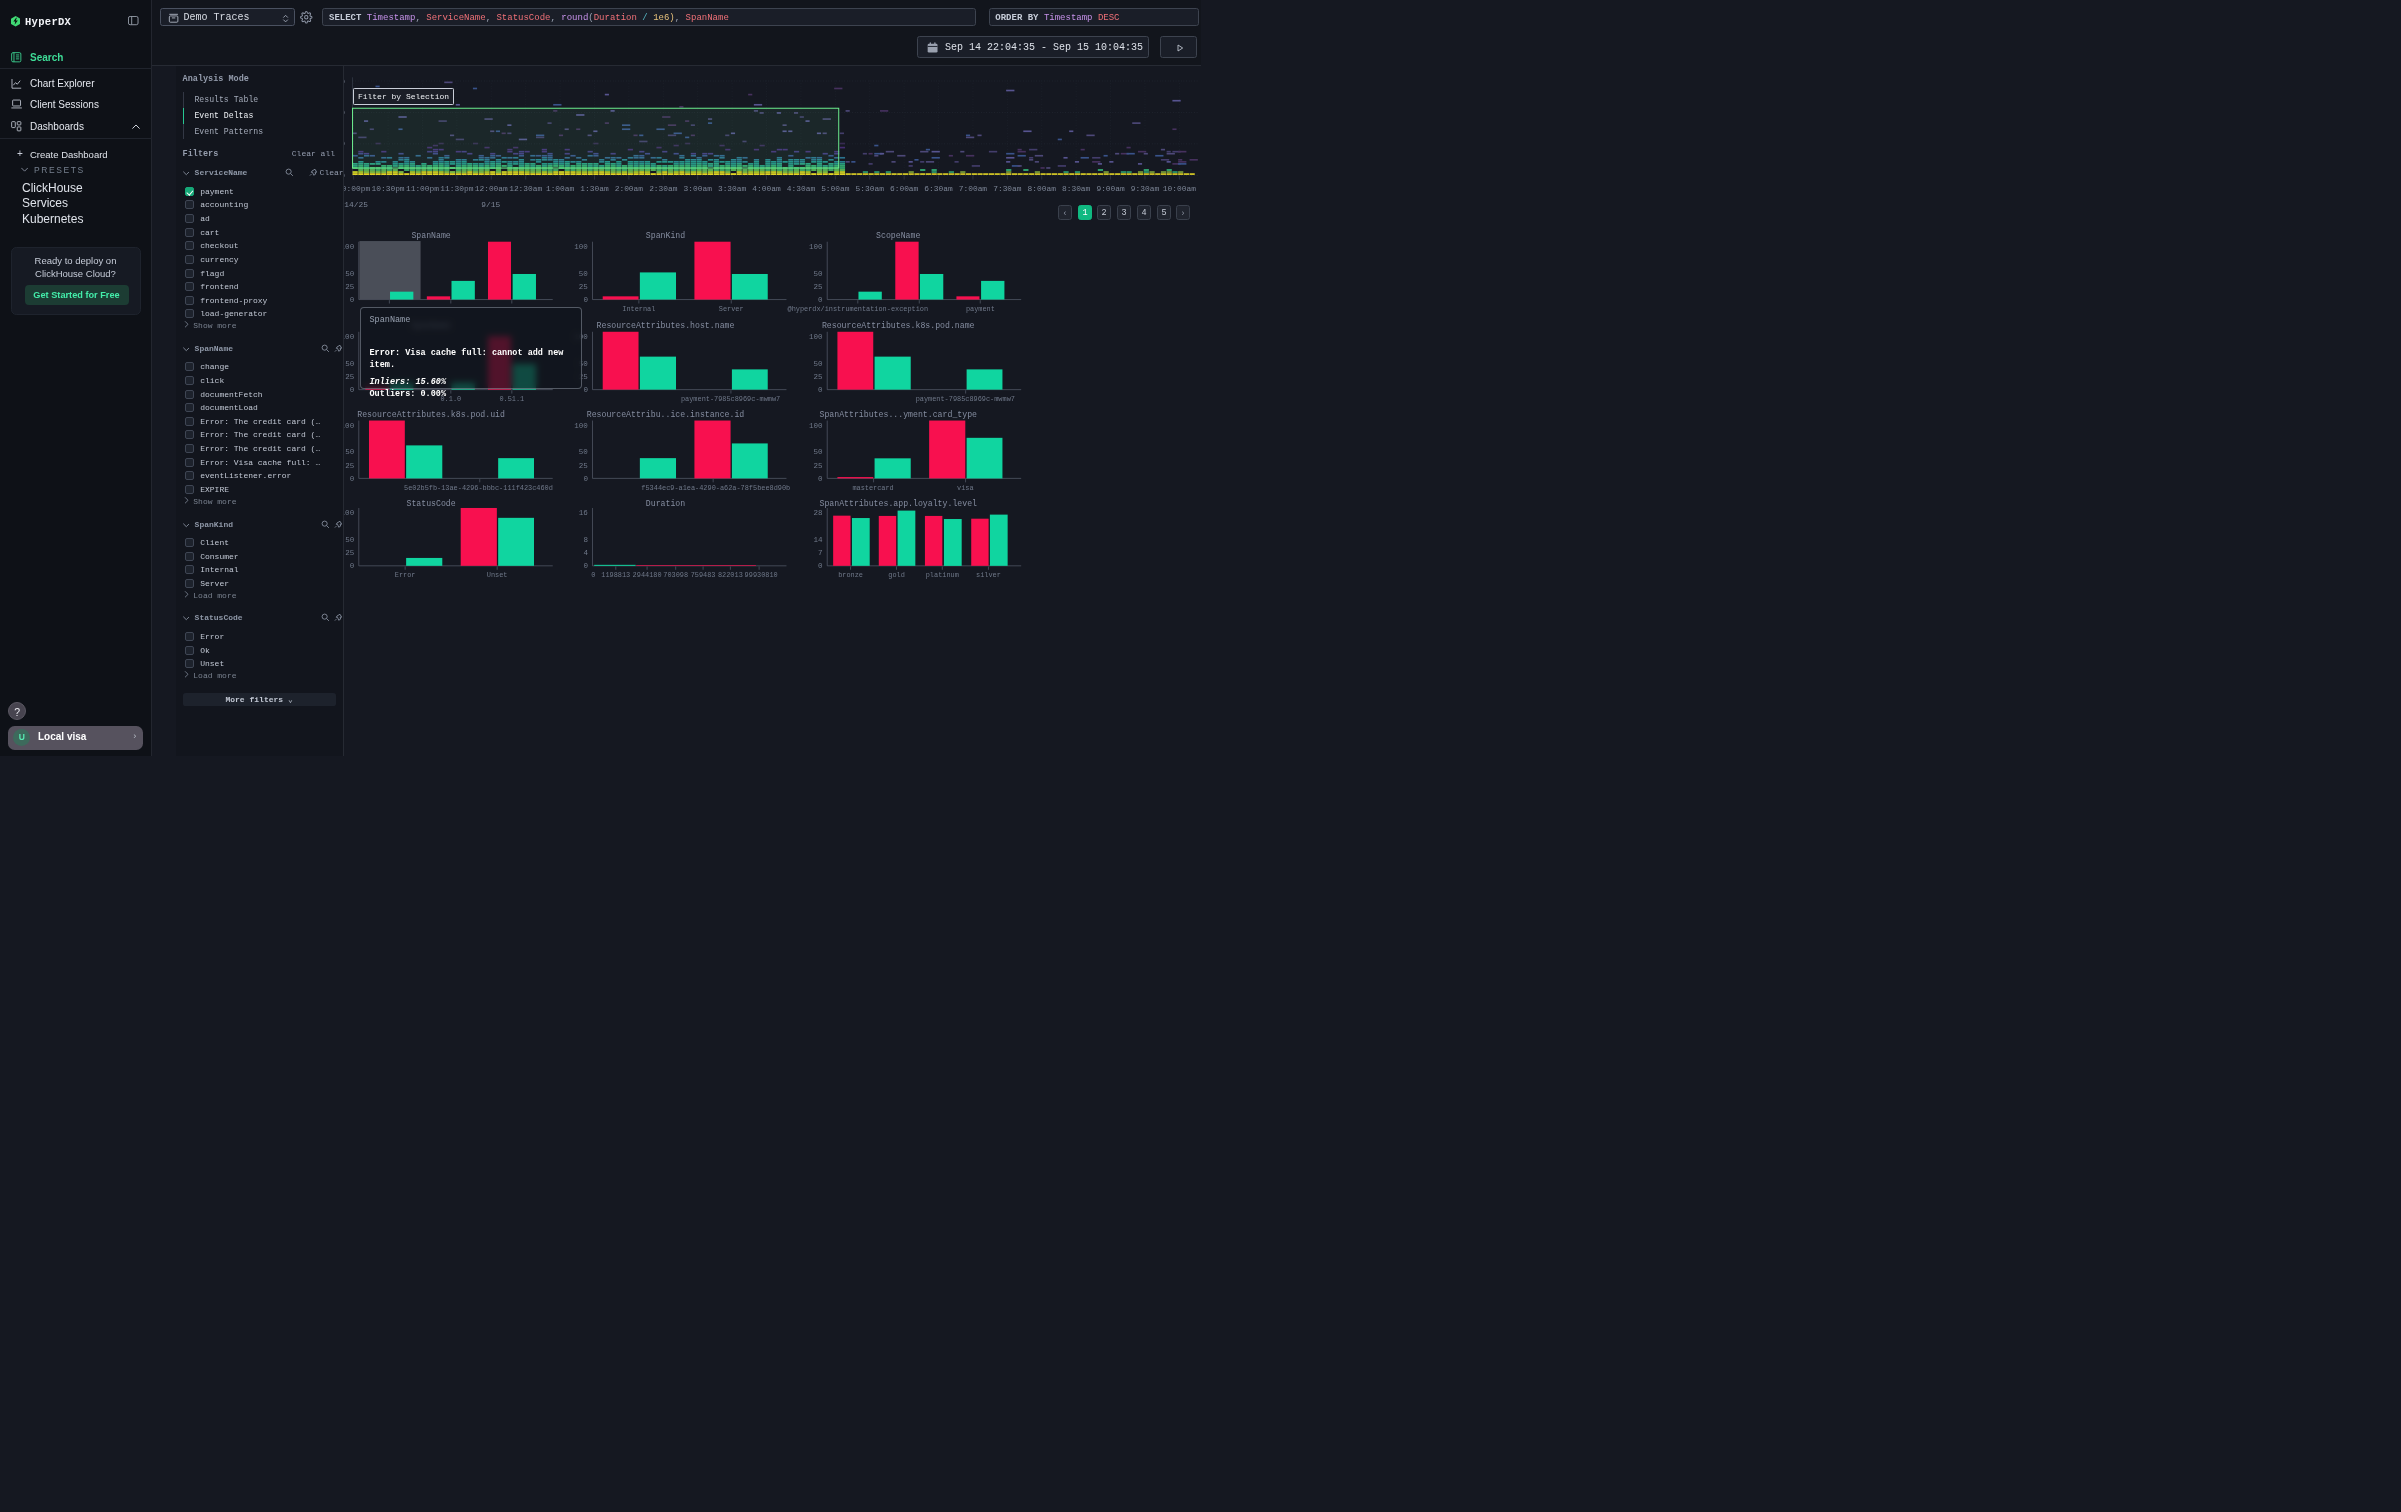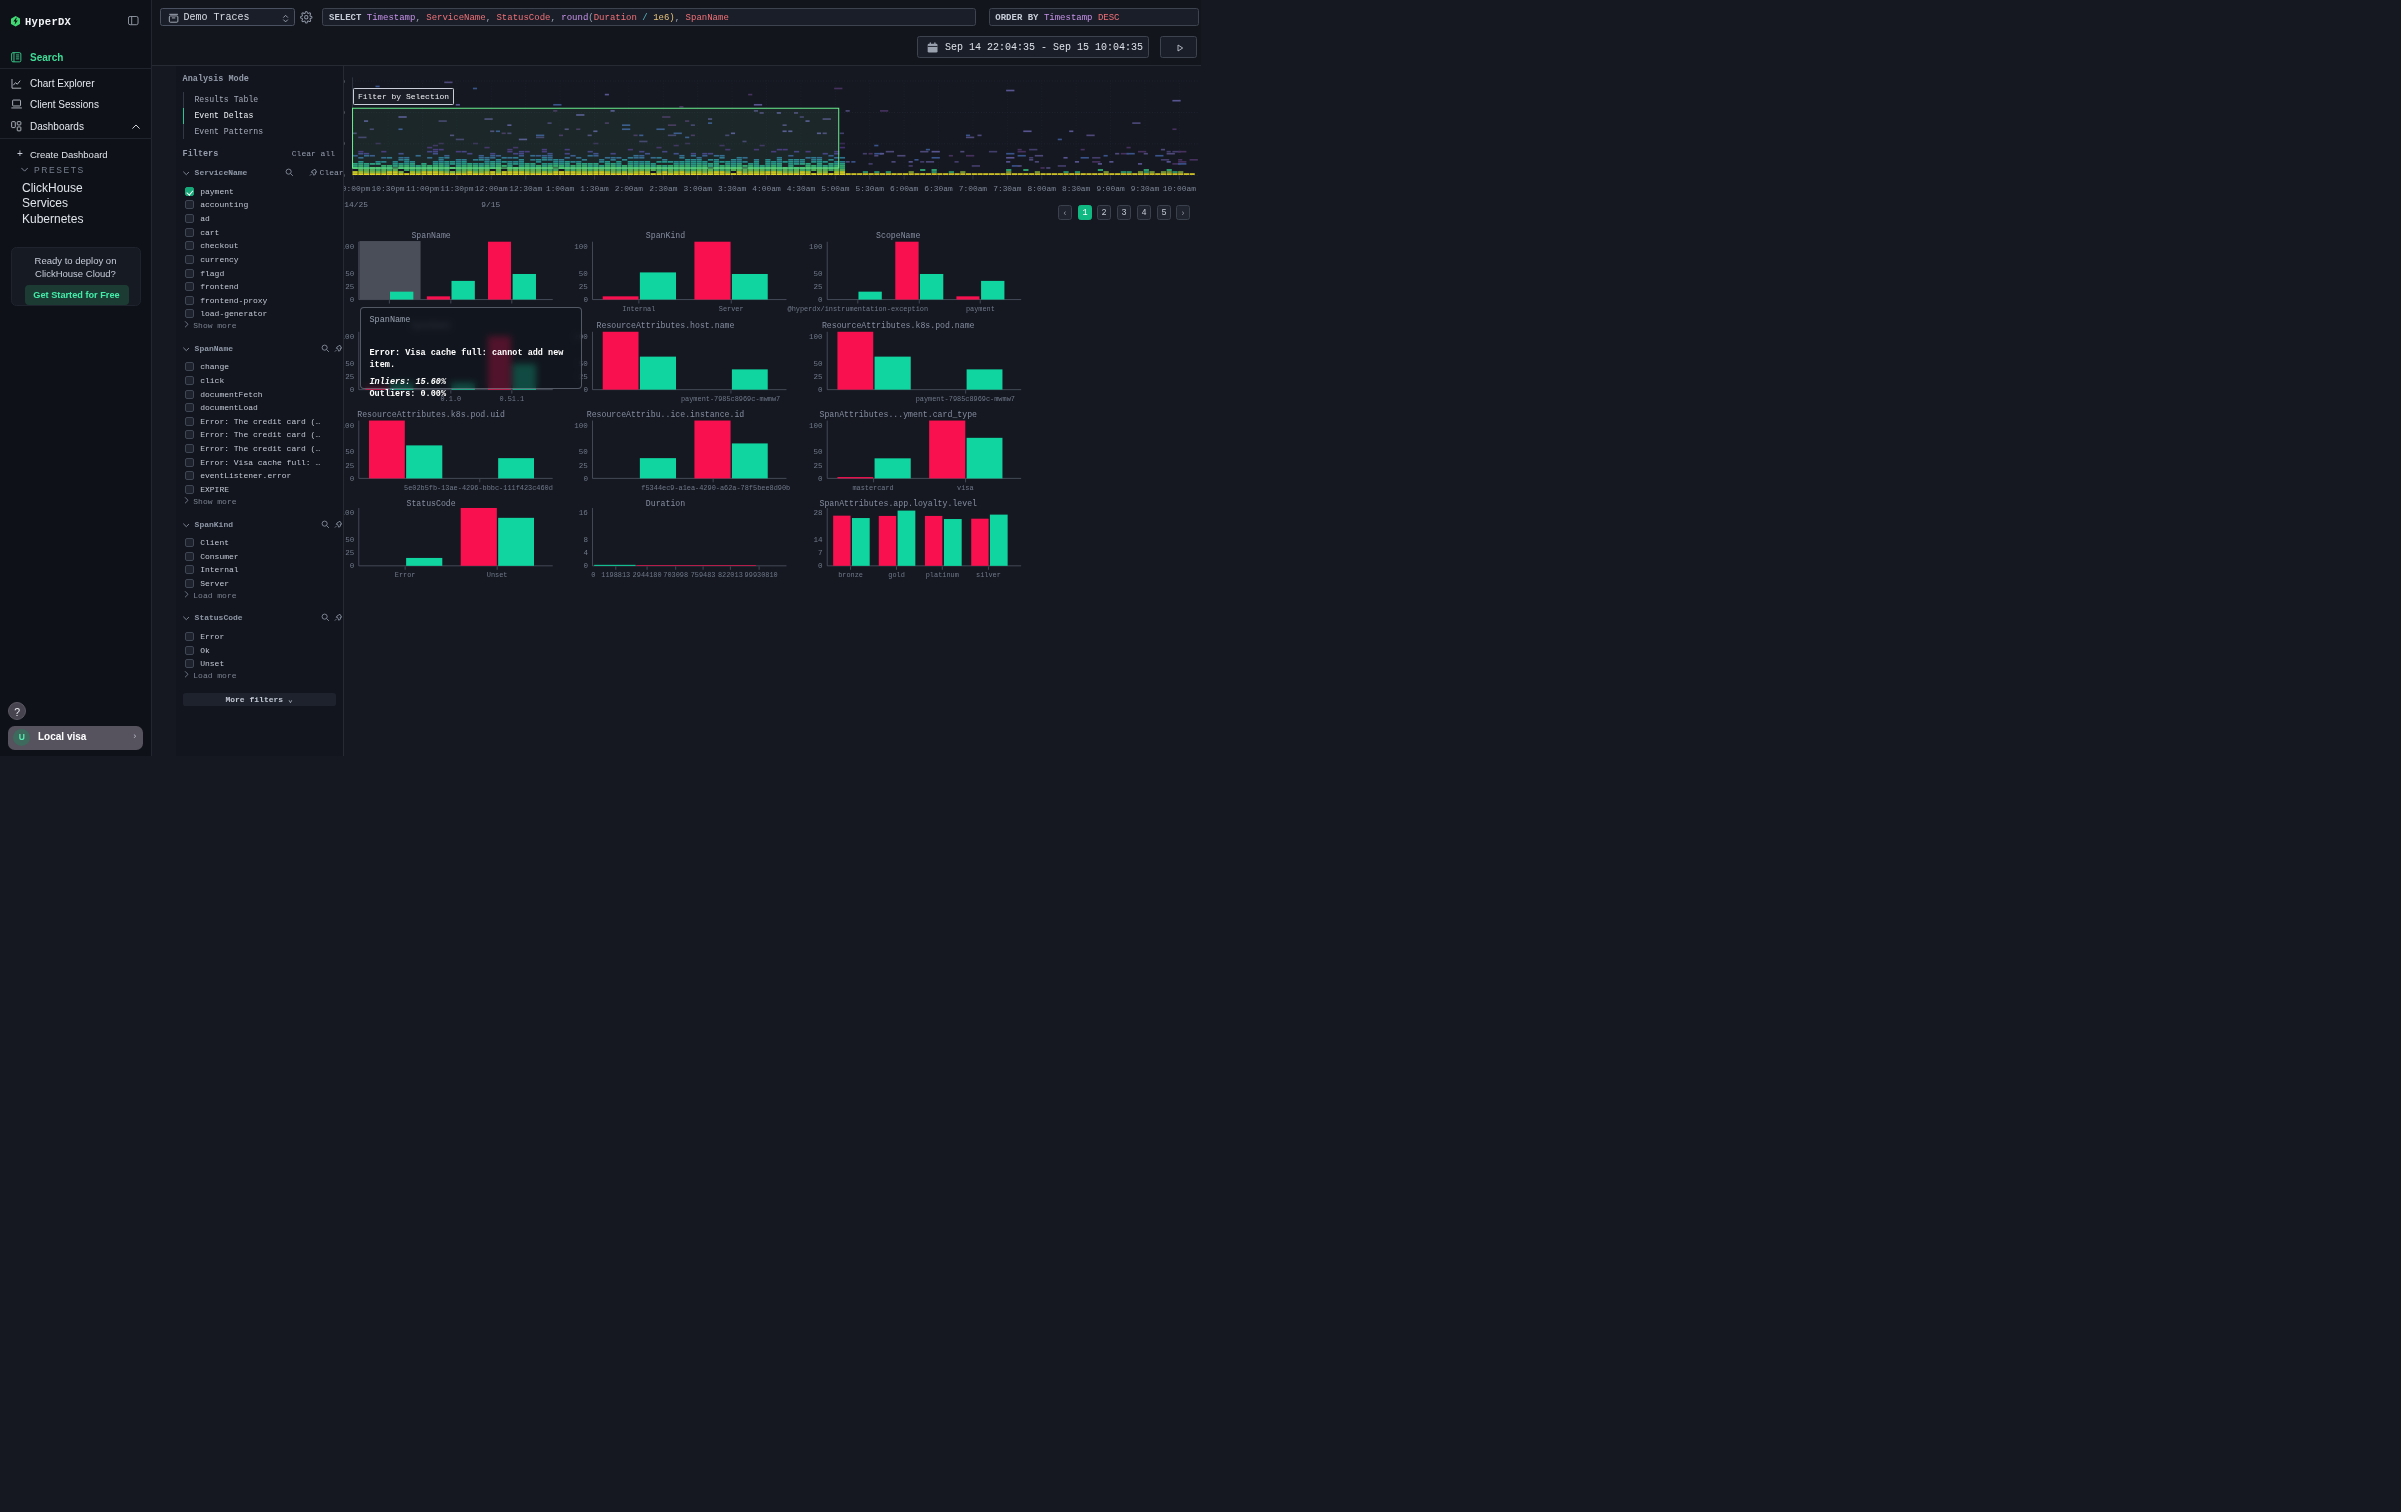--- a/index.html
+++ b/index.html
@@ -11,21 +11,21 @@
 #filters { position:absolute; left:152px; top:66px; width:168px; height:690px; background:#12151d; border-right:0.7px solid #262a33; z-index:4;margin-left:24px; }
 #main { position:absolute; left:320px; top:66px; width:881px; height:690px; background:#151821; z-index:1; }
 
 
 .logo-txt { position:absolute; left:25px; top:16px; color:#f2f4f8; font-weight:bold; font-size:10.5px; letter-spacing:0.3px; }
 .navitem { position:absolute; left:0; width:152px; height:20px; color:#e4e7ee; font-family:"Liberation Sans",sans-serif; font-size:10px; line-height:20px; }
 .navitem .lbl { position:absolute; left:30px; }
 .navitem svg { position:absolute; left:11.2px; top:4px; }
 .sdiv { position:absolute; left:0; width:152px; height:0.7px; background:#20242d; }
 .sideplain { position:absolute; font-family:"Liberation Sans",sans-serif; font-size:12px; color:#dfe3ea; }
-#cloudcard { position:absolute; left:10.5px; top:247px; width:130px; height:59px; background:#161a23; border:0.7px solid #1e232d; border-radius:5.3px; }
+#cloudcard { position:absolute; left:10.5px; top:247px; width:130px; height:68px; background:#161a23; border:0.7px solid #1e232d; border-radius:5.3px; }
 #cloudcard .l1 { position:absolute; width:100%; text-align:center; top:7.2px; font-family:"Liberation Sans",sans-serif; font-size:9.5px; color:#c6ccd8; }
 #cloudcard .l2 { position:absolute; width:100%; text-align:center; top:20.4px; font-family:"Liberation Sans",sans-serif; font-size:9.5px; color:#c6ccd8; }
 #cloudcard .btn { position:absolute; left:13px; top:37px; width:104px; height:20px; background:#1c3c33; border-radius:4px; color:#43eca9; font-family:"Liberation Sans",sans-serif; font-weight:bold; font-size:9.2px; text-align:center; line-height:20px; }
 #helpq { position:absolute; left:8px; top:702px; width:18.4px; height:18.4px; border-radius:50%; background:#47444f; border:0.7px solid #5b5863; color:#e8e8ee; font-family:"Liberation Sans",sans-serif; font-size:10.5px; text-align:center; line-height:18px; }
 #localpill { position:absolute; left:8px; top:726px; width:135px; height:24px; background:#56525e; border-radius:6.6px; }
 #localpill .av { position:absolute; left:5.3px; top:3.3px; width:17px; height:17px; border-radius:50%; background:#3d6a5c; color:#57eab2; font-family:"Liberation Sans",sans-serif; font-weight:bold; font-size:8.5px; text-align:center; line-height:17px; }
 #localpill .nm { position:absolute; left:30px; top:5.3px; color:#ffffff; font-family:"Liberation Sans",sans-serif; font-weight:bold; font-size:10px; }
 #localpill .ch { position:absolute; right:6.6px; top:5.3px; color:#b9bec8; font-family:"Liberation Sans",sans-serif; font-size:9.2px; }
 
 

